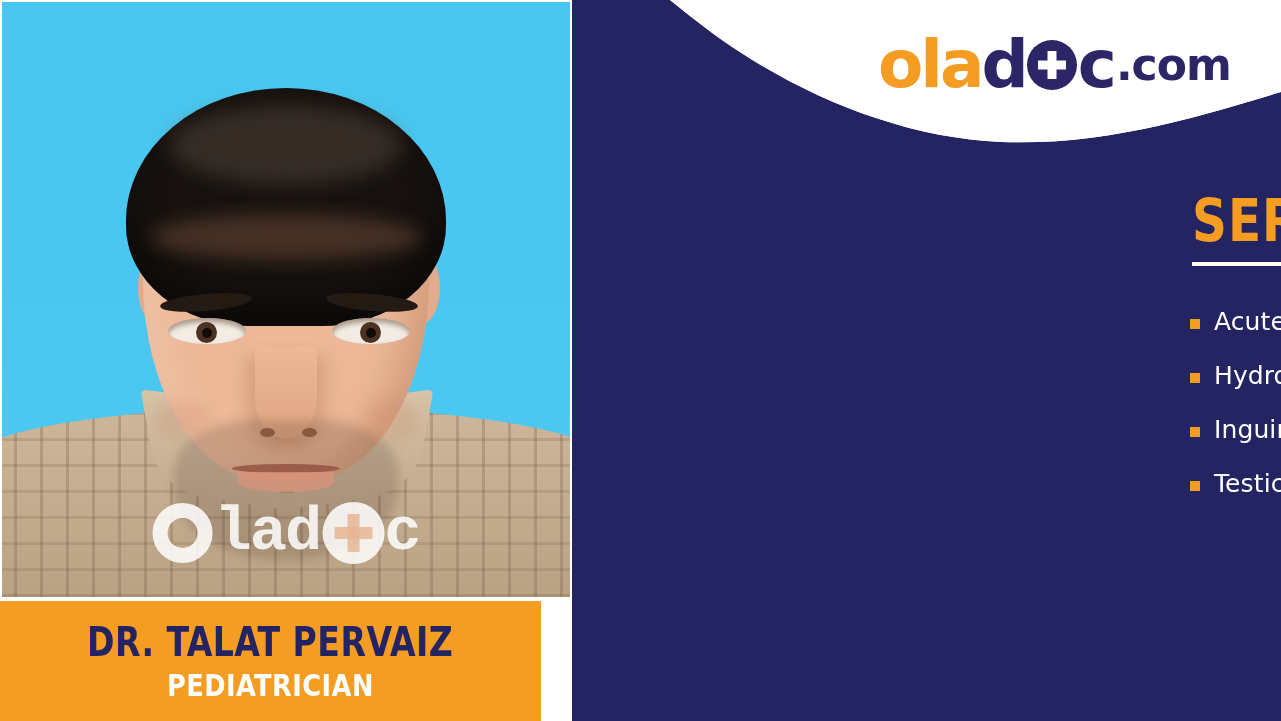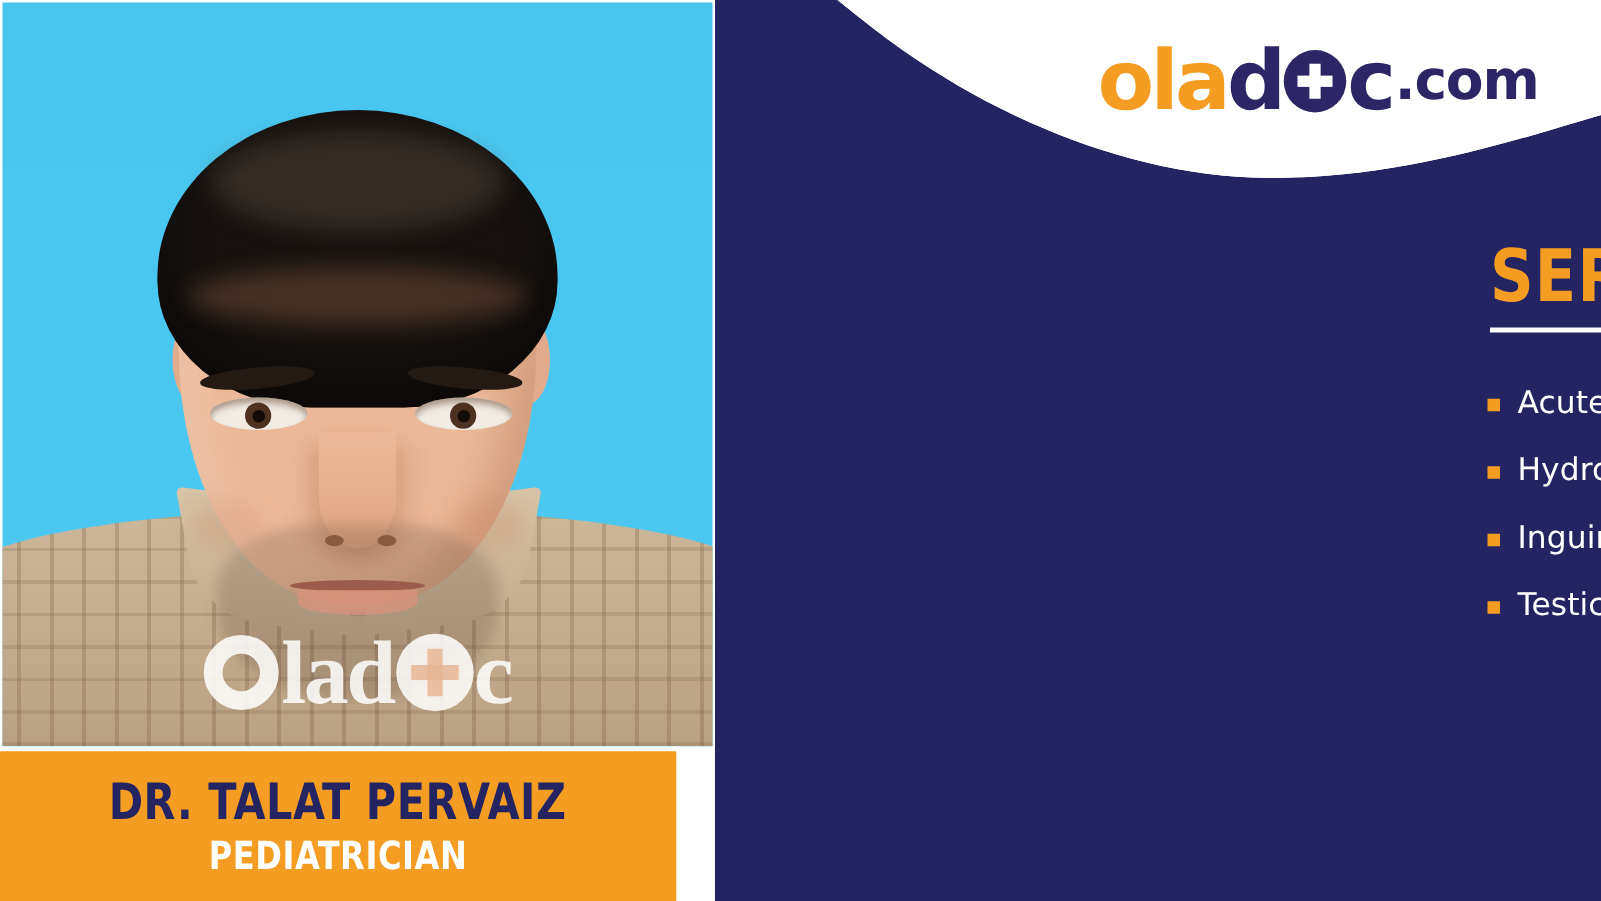--- a/index.html
+++ b/index.html
@@ -115,21 +115,21 @@
   .cheek.l{left:152px;}
   .cheek.r{left:362px;}
 
   
   .watermark{
     position:absolute;left:50%;top:500px;transform:translateX(-50%);
     display:flex;align-items:center;gap:0px;opacity:.93;
     pointer-events:none;
   }
   .wm-text{
-    font-family:Liberation Serif, serif;font-weight:700;font-size:72px;
+    font-family:Liberation Mono, monospace;font-weight:700;font-size:62px;
     color:rgba(255,255,255,.92);letter-spacing:-2px;line-height:1;
   }
   .wm-o{
     width:60px;height:60px;border:15px solid rgba(255,255,255,.92);
     border-radius:50%;box-sizing:border-box;margin-right:2px;
   }
   .wm-plus{
     position:relative;width:62px;height:62px;border-radius:50%;
     background:rgba(255,255,255,.92);margin-left:2px;
   }

